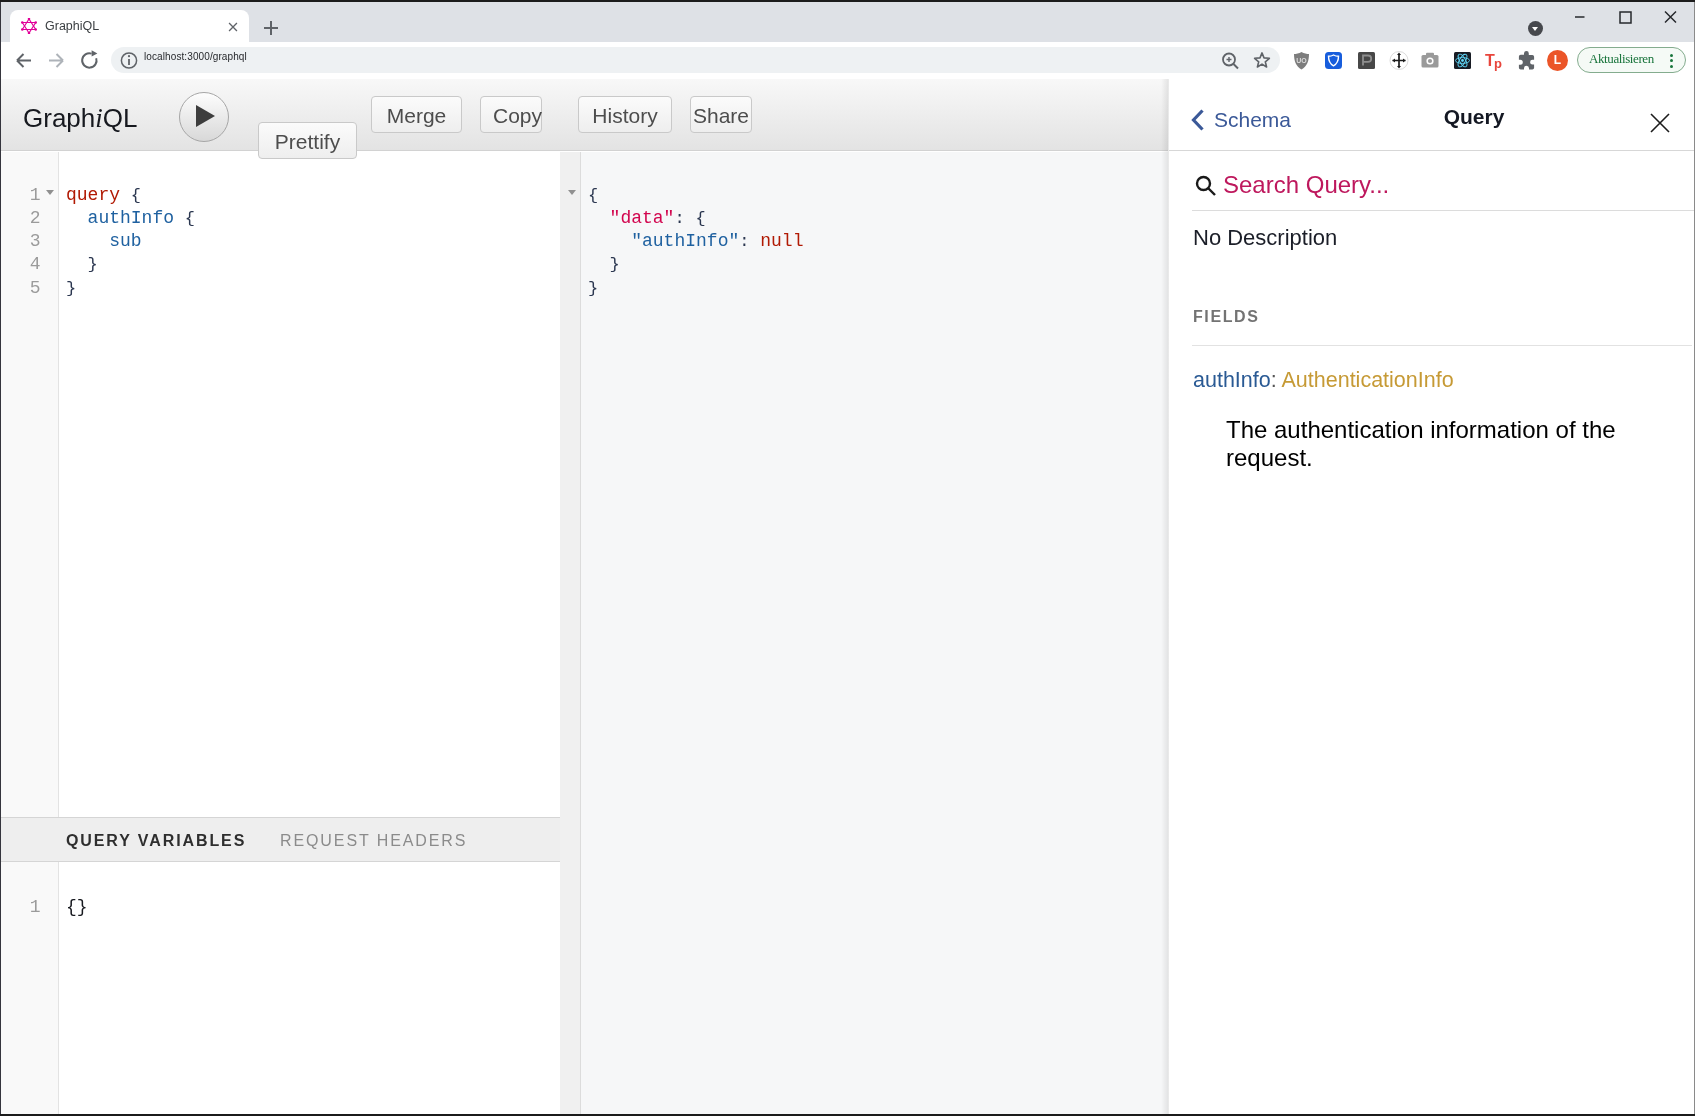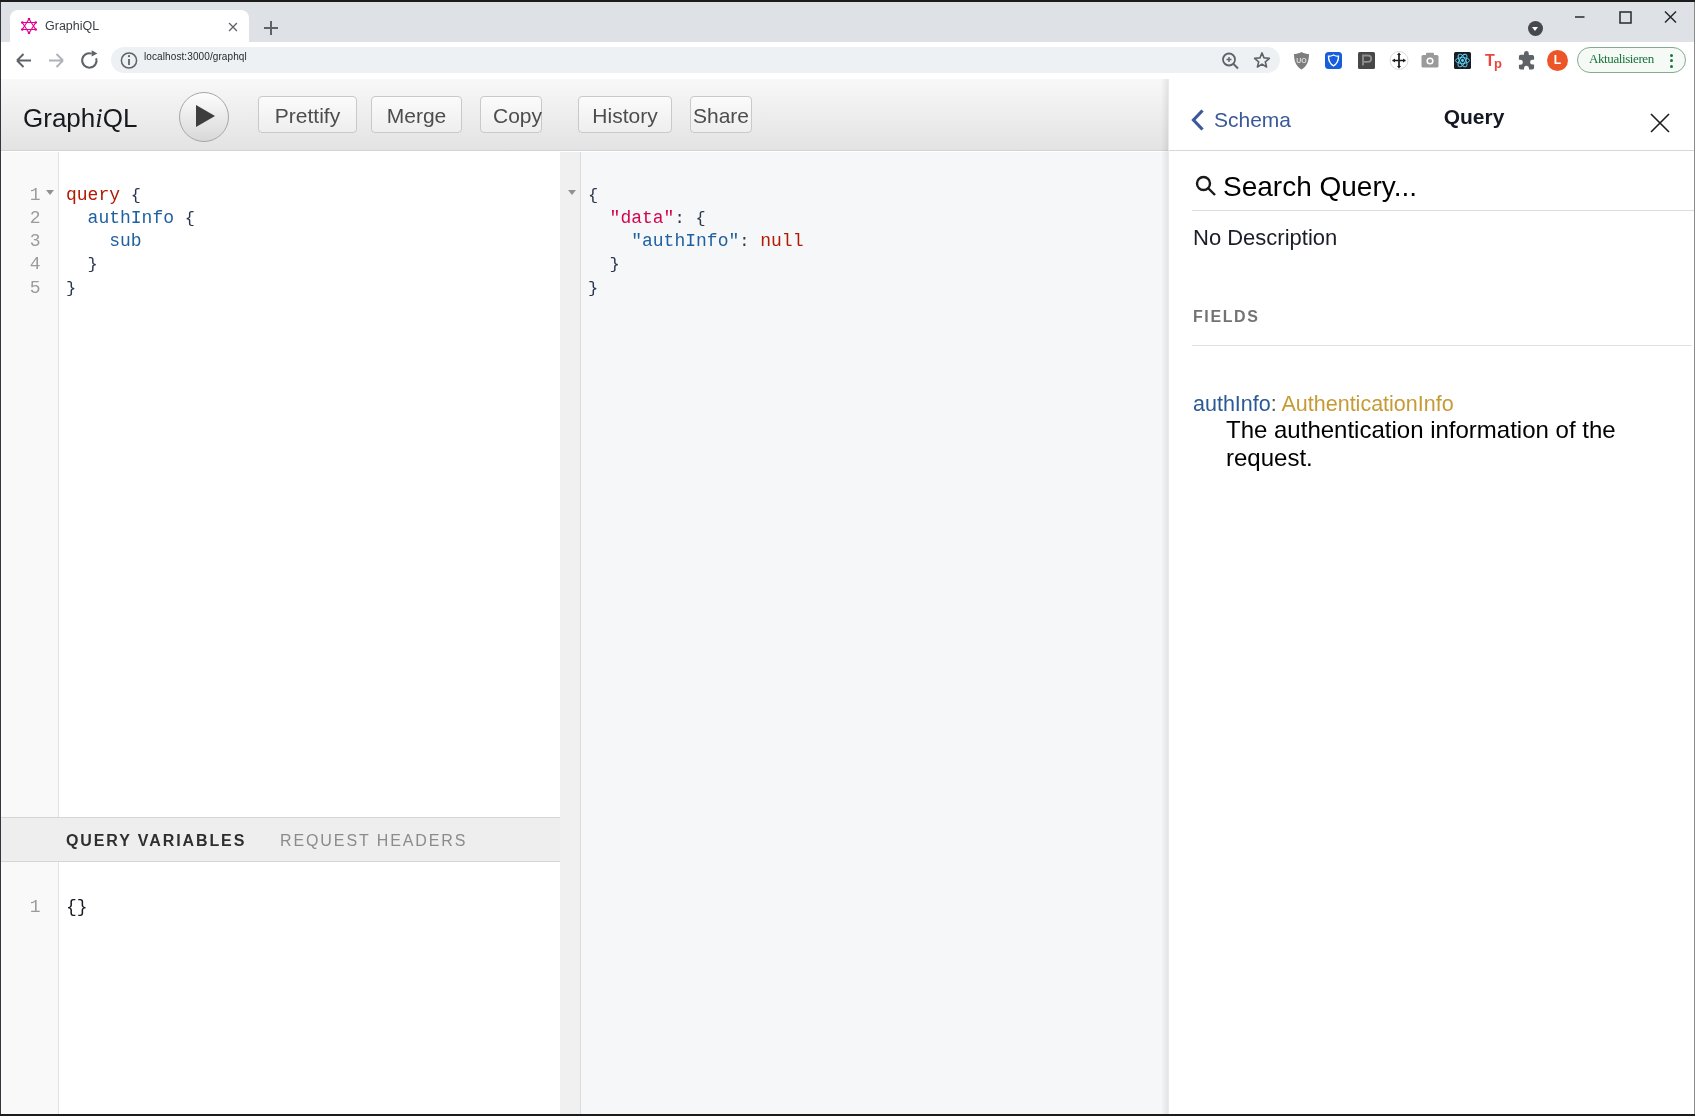--- a/index.html
+++ b/index.html
@@ -69,26 +69,26 @@
   .pun { color:#2b3750; font-size:17px; }
   .def { color:#D2054E; }
 
   
   #docshadow { left:1161px; top:79px; width:8px; height:1035px; background:linear-gradient(to right, rgba(0,0,0,0), rgba(0,0,0,0.09)); }
   #docs { left:1169px; top:79px; width:525px; height:1035px; background:#ffffff; }
   #docheader { position:absolute; left:0; top:0; width:100%; height:72px; border-bottom:1px solid #d7d7d7; }
   #docback { position:absolute; left:21px; top:29px; font-size:21px; color:#3B5998; }
   #doctitle { position:absolute; left:240px; top:26px; width:130px; text-align:center; font-size:21px; font-weight:bold; color:#141823; }
   #docsearch { position:absolute; left:0; top:72px; width:100%; height:59px; }
-  #docsearchtext { position:absolute; left:54px; top:20px; font-size:28px; color:#000000; }
+  #docsearchtext { position:absolute; left:54px; top:20px; font-size:24px; color:#be185d; }
   #docsep1 { position:absolute; left:23px; right:0px; top:131px; height:1px; background:#dcdcdc; }
   #nodesc { position:absolute; left:24px; top:145.5px; font-size:22px; color:#1b1e28; }
   #fieldshdr { position:absolute; left:24px; top:229px; font-size:16px; font-weight:bold; letter-spacing:1.6px; color:#737373; }
   #docsep2 { position:absolute; left:23px; right:2px; top:266px; height:1px; background:#e2e2e2; }
-  #fieldline { position:absolute; left:24px; top:289px; font-size:21.5px;margin-top:24px; }
+  #fieldline { position:absolute; left:24px; top:289px; font-size:21.5px; }
   #fielddesc { position:absolute; left:29px; top:337px; font-size:24px; color:#000000;margin-left:28px; }
 </style>
 </head>
 <body>
 
 <div class="abs" id="tabstrip">
   <div id="tab">
     <svg id="favicon" style="position:absolute;left:11px;top:7.5px" width="16" height="16" viewBox="0 0 100 100">
       <g stroke="#e10098" stroke-width="7" fill="none">
         <path d="M8 72 L50 6 L92 72 Z"></path>
@@ -193,21 +193,21 @@
     <span class="kdot" style="top:6px"></span>
       <span class="kdot" style="top:11.5px"></span>
       <span class="kdot" style="top:17px"></span>
   </div>
 </div>
 
 <div class="abs" id="topbar">
   <span id="logo">Graph<i>i</i>QL</span>
 </div>
 <div class="abs" id="playbtn"></div>
-<div class="abs tbtn" style="left:258px; width:99px;">Prettify</div>
+<div class="abs tbtn" style="left:258px; width:99px;margin-top:26px;">Prettify</div>
 <div class="abs tbtn" style="left:371px; width:91px;">Merge</div>
 <div class="abs tbtn" style="left:480px; width:62px;padding-left:12px;">Copy</div>
 <div class="abs tbtn" style="left:578px; width:94px;">History</div>
 <div class="abs tbtn" style="left:690px; width:62px;">Share</div>
 
 <div class="abs" id="qgutter"></div>
 <div class="abs mono" id="qlines">1
 2
 3
 4

